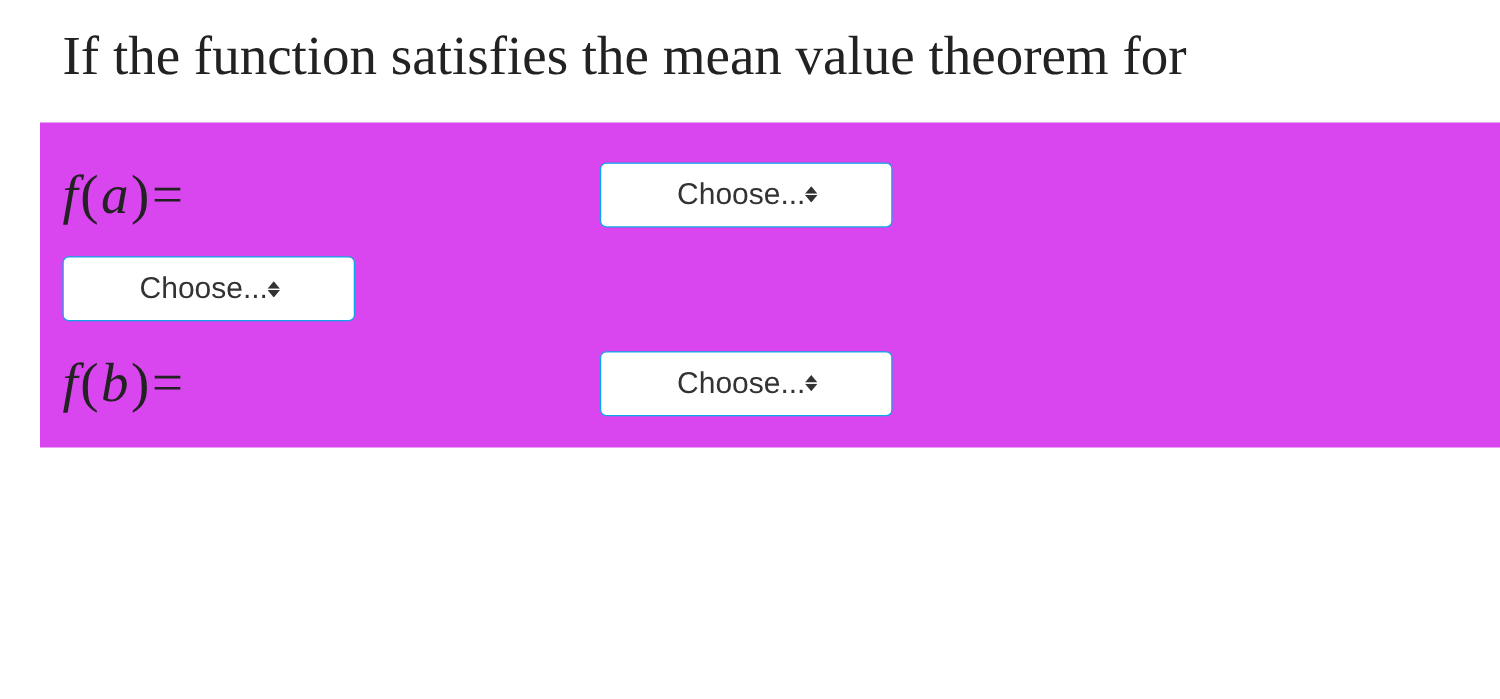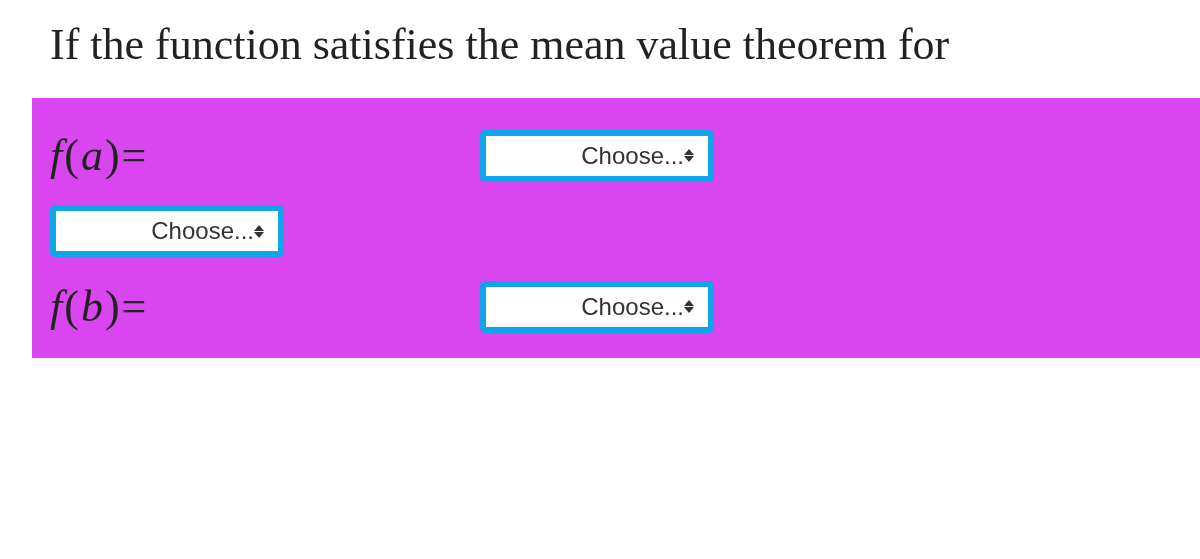--- a/index.html
+++ b/index.html
@@ -47,23 +47,23 @@
   .label {
     font-size: 44px;
     line-height: 1.25;
     width: 430px;
     flex: 0 0 430px;
     white-space: nowrap;
   }
   .select {
     display: inline-flex;
     align-items: center;
-    justify-content: flex-end;
+    justify-content: center;
     background: #fff;
-    border: 6px solid #0ea5e9;
+    border: 1px solid #0ea5e9;
     border-radius: 5px;
     height: 52px;
     width: 234px;
     padding: 0 14px 0 16px;
     font-family: Arial, Helvetica, sans-serif;
     font-size: 24px;
     color: #333;
     cursor: pointer;
     box-sizing: border-box;
   }

